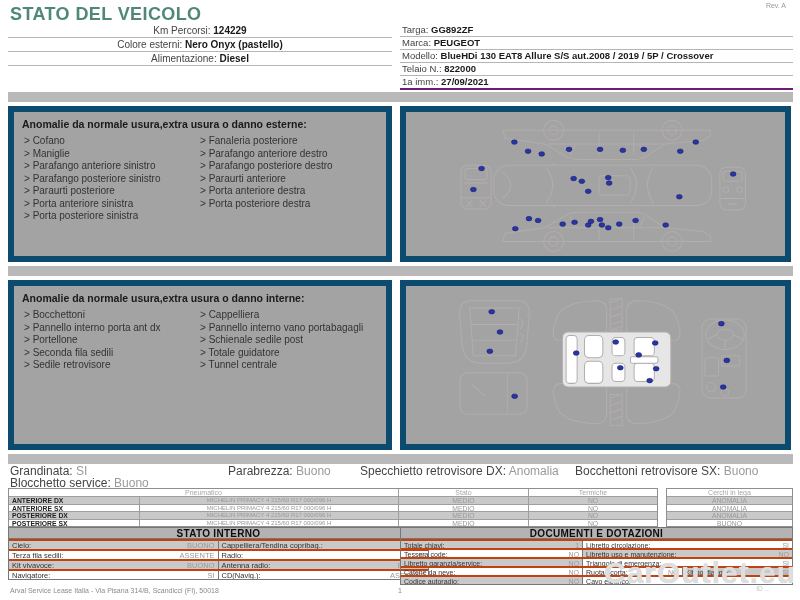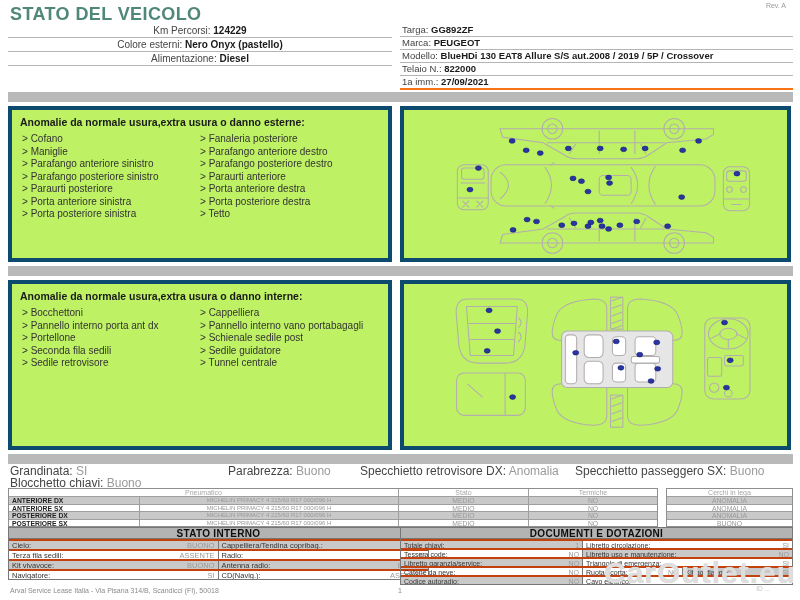--- a/index.html
+++ b/index.html
@@ -12,25 +12,25 @@
            color:#4f8779; letter-spacing:.4px; }
   .rev { position:absolute; right:14px; top:2px; font-size:7px; color:#999; }
 
   .fields { position:absolute; top:24px; }
   .fields.fl { left:8px; width:384px; font-size:10px; }
   .fields.fr { left:400px; width:393px; font-size:9.5px; }
   .frow { border-bottom:1px solid #b5b5b5; padding:1px 2px; line-height:10px; }
   .fields.fl .frow { line-height:11px;text-align:center; }
   .frow .lbl { color:#444; }
   .frow .val { font-weight:bold; color:#1a1a1a; }
-  .frow.teal { border-bottom:2px solid #f97316; }
+  .frow.teal { border-bottom:2px solid #701a75; }
 
   .band { position:absolute; left:8px; width:785px; height:10px; background:#b9b9b9; }
 
-  .panel { position:absolute; border:4px solid #0c4a6e; background:#bef264; }
+  .panel { position:absolute; border:6px solid #0c4a6e; background:#a3a3a3; }
   .panel h3 { margin:6px 8px 5px; font-size:10.5px; color:#1a1a1a; }
   .cols { display:flex; margin:0 10px; }
   .col { width:50%; padding-right:6px; }
   .ai { font-size:10px; line-height:12.5px; color:#333; }
   .ai::before { content:"> "; }
 
   .sumitem { position:absolute; font-size:12px; }
   .sumitem .lbl { color:#444; }
   .sumitem .val { color:#9a9a9a; }
 
@@ -149,21 +149,20 @@
         <div class="ai">Porta anteriore sinistra</div>
         <div class="ai">Porta posteriore sinistra</div>
       </div>
       <div class="col">
         <div class="ai">Fanaleria posteriore</div>
         <div class="ai">Parafango anteriore destro</div>
         <div class="ai">Parafango posteriore destro</div>
         <div class="ai">Paraurti anteriore</div>
         <div class="ai">Porta anteriore destra</div>
         <div class="ai">Porta posteriore destra</div>
-        <div class="ai">Tetto</div>
       </div>
     </div>
   </div>
 
   <div class="panel" style="left:400px;top:106px;width:391px;height:156px;">
     <svg class="diag" viewBox="0 0 392 158">
       <defs>
         <g id="sidecar" stroke="#b3adad" fill="none" stroke-width="1.1">
           <path d="M6,38 L9,29 L52,23 L75,10 C78,7 82,6 88,6 L152,6 C158,6 162,8 166,11 L184,23 L226,27 L234,32 L234,38 Z"></path>
           <circle cx="62" cy="38" r="11"></circle>
@@ -242,21 +241,21 @@
         <div class="ai">Bocchettoni</div>
         <div class="ai">Pannello interno porta ant dx</div>
         <div class="ai">Portellone</div>
         <div class="ai">Seconda fila sedili</div>
         <div class="ai">Sedile retrovisore</div>
       </div>
       <div class="col">
         <div class="ai">Cappelliera</div>
         <div class="ai">Pannello interno vano portabagagli</div>
         <div class="ai">Schienale sedile post</div>
-        <div class="ai">Sedile guidatore</div>
+        <div class="ai">Totale guidatore</div>
         <div class="ai">Tunnel centrale</div>
       </div>
     </div>
   </div>
 
   <div class="panel" style="left:400px;top:280px;width:391px;height:170px;">
     <svg class="diag" viewBox="0 0 392 172">
       <g>
 
         <g stroke="#b3adad" fill="none" stroke-width="1.1" transform="translate(48,16)">
@@ -327,23 +326,23 @@
 
   <div class="band" style="top:454px"></div>
 
   <span class="sumitem" style="left:10px;top:464px">
     <span class="lbl">Grandinata:</span> <span class="val">SI</span></span>
   <span class="sumitem" style="left:228px;top:464px">
     <span class="lbl">Parabrezza:</span> <span class="val">Buono</span></span>
   <span class="sumitem" style="left:360px;top:464px">
     <span class="lbl">Specchietto retrovisore DX:</span> <span class="val">Anomalia</span></span>
   <span class="sumitem" style="left:575px;top:464px">
-    <span class="lbl">Specchietto passeggero SX:</span> <span class="val">Buono</span></span>
+    <span class="lbl">Bocchettoni retrovisore SX:</span> <span class="val">Buono</span></span>
   <span class="sumitem" style="left:10px;top:476px">
-    <span class="lbl">Blocchetto chiavi:</span> <span class="val">Buono</span></span>
+    <span class="lbl">Blocchetto service:</span> <span class="val">Buono</span></span>
 
   <div class="ttable">
     <div class="trow">
       <div class="tc th hp">Pneumatico</div>
       <div class="tc th hs">Stato</div>
       <div class="tc th ht">Termiche</div>
     </div>
     <div class="trow stripe">
       <div class="tc pos">ANTERIORE DX</div>
       <div class="tc spec">MICHELIN PRIMACY 4 215/60 R17 000/096 H</div>

